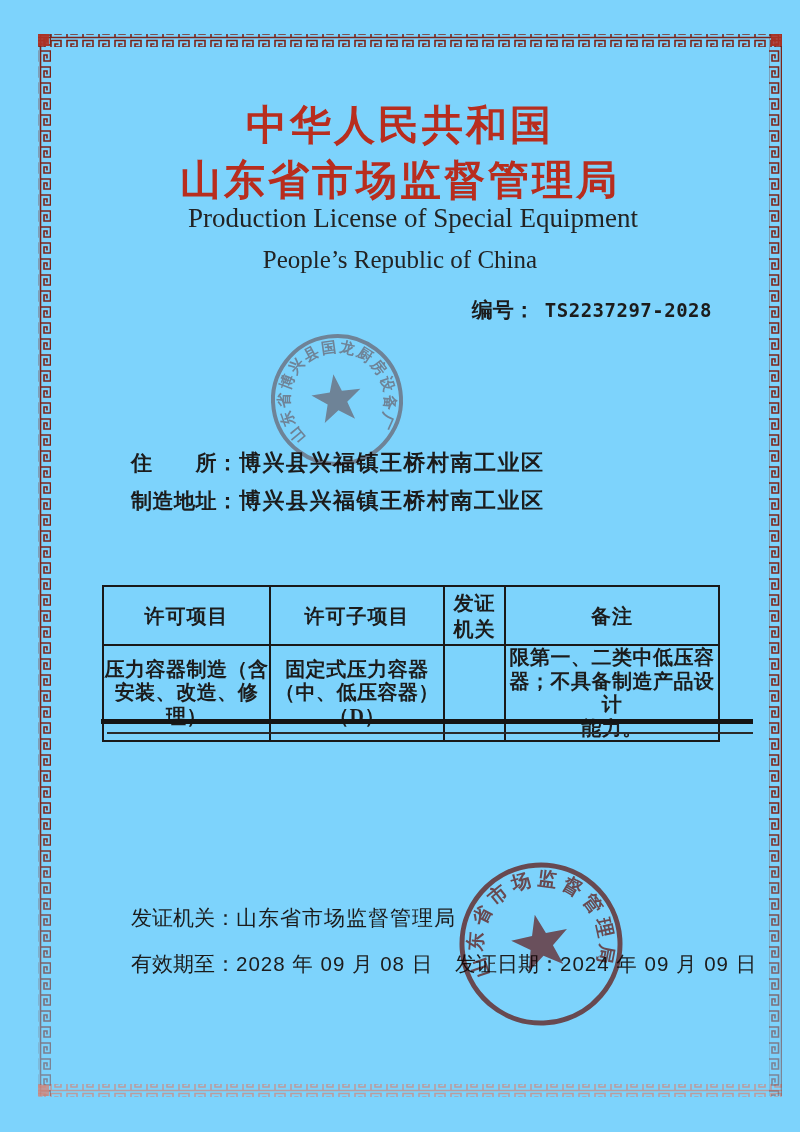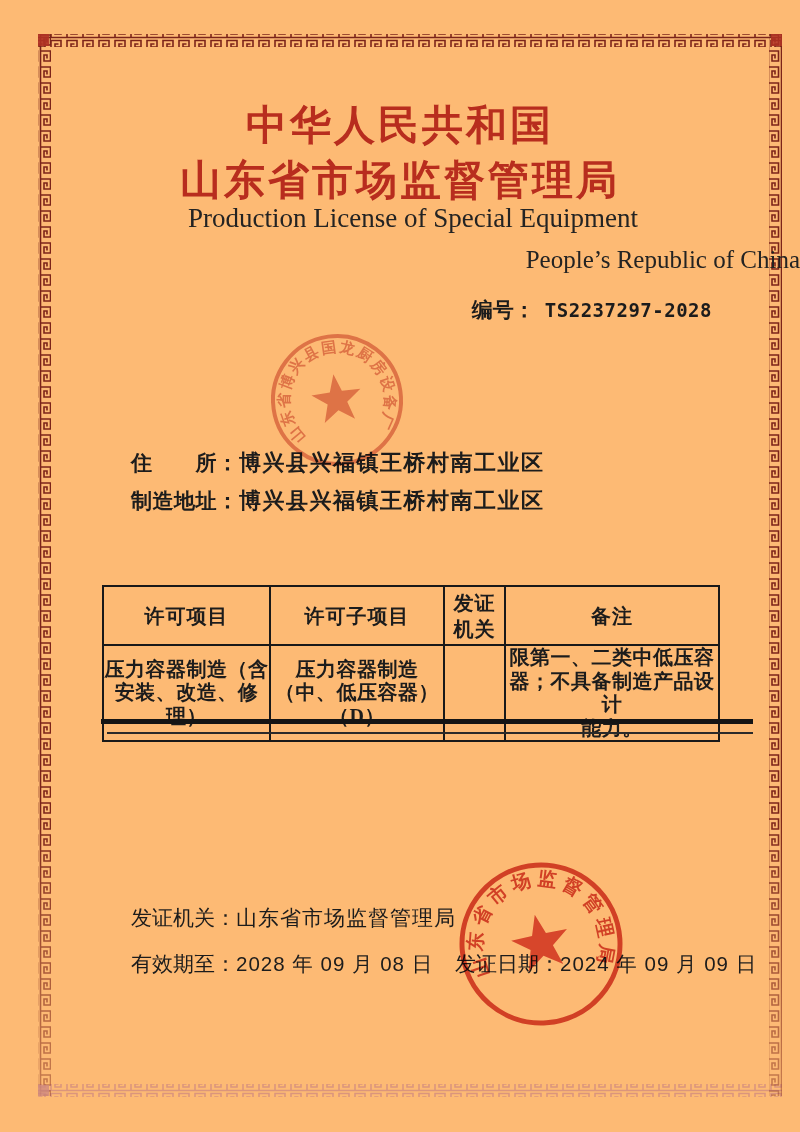--- a/index.html
+++ b/index.html
@@ -1,33 +1,33 @@
 <!DOCTYPE html>
 <html><head>
 <meta charset="utf-8">
 <style>
   html,body { margin:0; padding:0; background:#e9e7e2; }
   .page {
     position:relative; width:800px; height:1132px; margin:0 auto;
-    background:#fdba74; overflow:hidden;
+    background:#7dd3fc; overflow:hidden;
     font-family:"Liberation Serif","DejaVu Serif",serif;
     color:#1c1c1c;
   }
   .abs { position:absolute; }
 
   
   .title-cn {
     left:0; width:800px; text-align:center; font-weight:bold;
     font-size:41px; letter-spacing:3px; color:#b82d1e; line-height:50px;
   }
   .title-en {
     left:0; width:800px; text-align:center; color:#232323;
   }
   .title-en.l1 { font-size:27px; }
-  .title-en.l2 { font-size:25px;text-align:right; }
+  .title-en.l2 { font-size:25px; }
 
   
   .license-no { top:296px; right:88px; font-size:21px; font-weight:600; }
   .license-no .num {
     font-family:"DejaVu Sans Mono","Liberation Mono",monospace;
     font-size:19px; font-weight:bold; letter-spacing:0.5px; margin-left:10px;
   }
 
   
   .field { left:110px; font-size:21px; font-weight:600; white-space:pre; }
@@ -120,21 +120,21 @@
     <tbody>
         <tr>
       <th>许可项目</th>
       <th>许可子项目</th>
       <th class="c3">发证机关</th>
       <th>备注</th>
     </tr>
     <tr>
       <td class="c1">压力容器制造（含
 安装、改造、修理）</td>
-      <td>压力容器制造
+      <td>固定式压力容器
 （中、低压容器）
 （D）</td>
       <td></td>
       <td>限第一、二类中低压容
 器；不具备制造产品设计
 能力。</td>
     </tr>
   </tbody>
     </table>
   <div class="abs rule-thick"></div>

